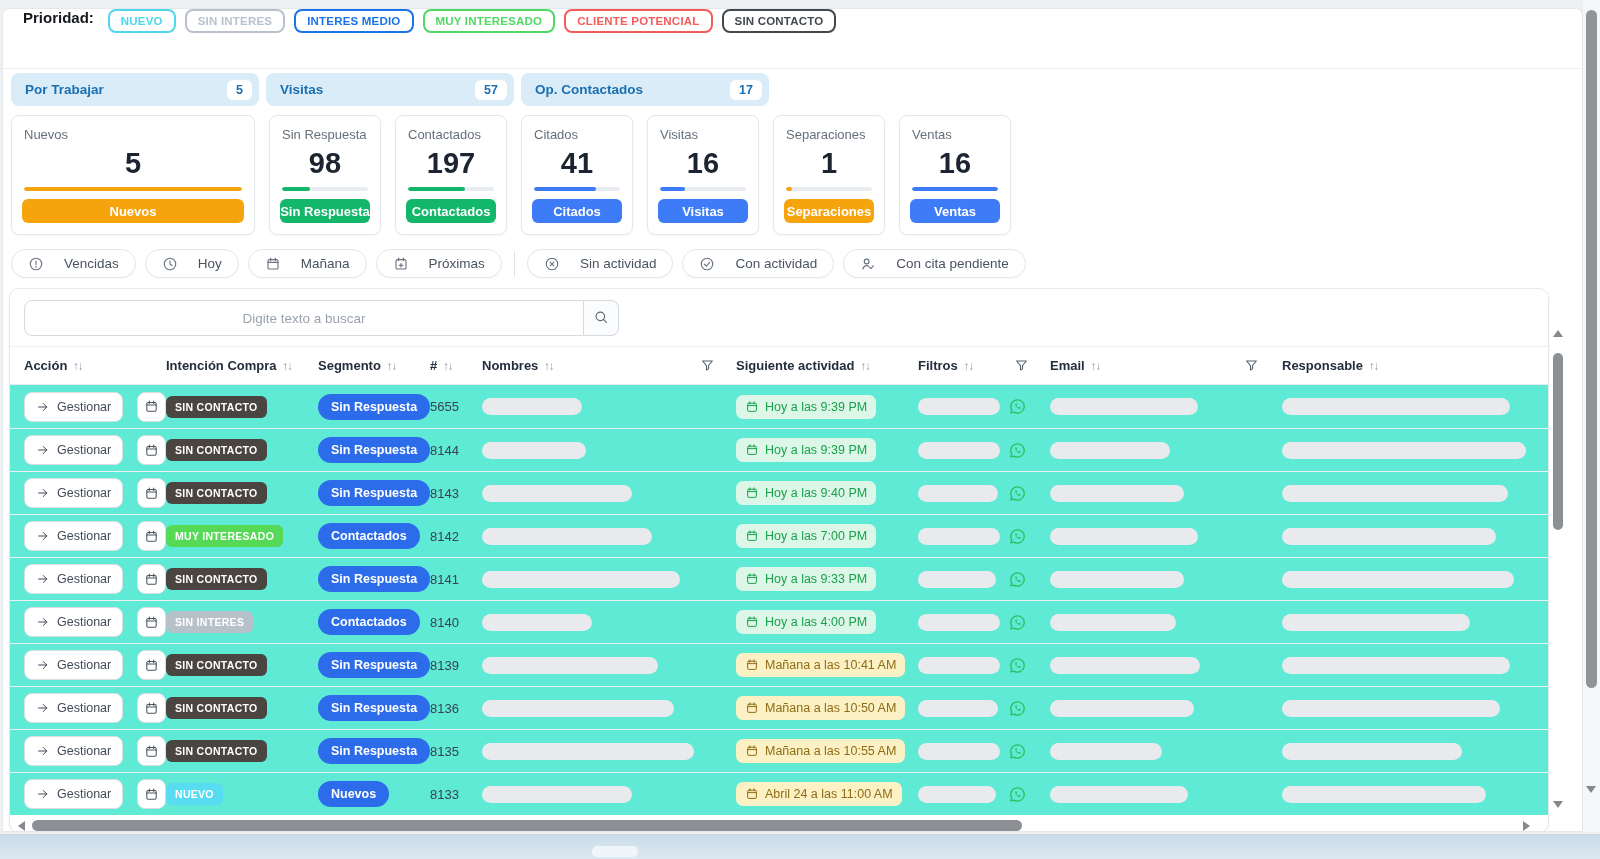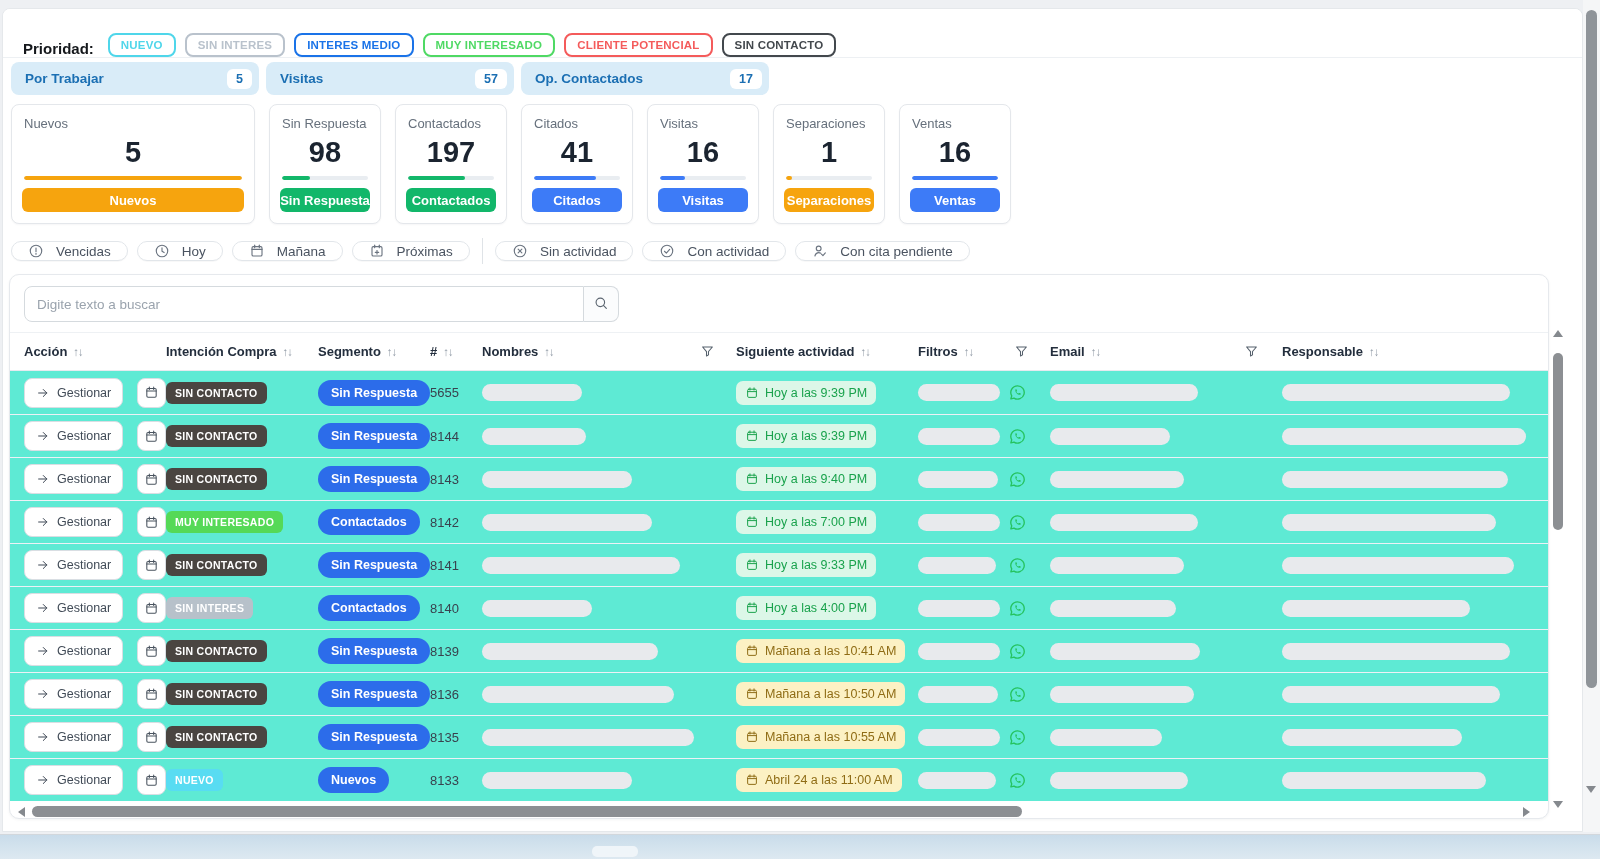--- a/index.html
+++ b/index.html
@@ -5,21 +5,21 @@
   * { margin:0; padding:0; box-sizing:border-box; }
   html,body { width:1600px; height:859px; }
   body { font-family:"Liberation Sans", sans-serif; background:#eef0f3; position:relative; overflow:hidden; }
 
   .stage { position:absolute; inset:0; }
 
   .app { position:absolute; left:2px; top:8px; width:1581px; height:824px;
          background:#fff; border:1px solid #e5e8eb; border-radius:8px 8px 0 0; overflow:hidden; }
 
   
-  .topbar { height:49px; display:flex; align-items:flex-end; gap:10px; padding:0 56px 0 20px;
+  .topbar { height:60px; display:flex; align-items:flex-start; gap:10px; padding:0 56px 0 20px;
             background:#fff; border-bottom:1px solid #edf0f3; }
   .prio-label { font-size:15px; font-weight:700; color:#15181c; margin-right:4px; }
   .prio-badges { display:flex; gap:9px; align-items:center; }
   .prio-badge { display:inline-block; border:2px solid; border-radius:8px; padding:4px 11px;
                 font-size:11.5px; font-weight:700; letter-spacing:.2px; background:#fff; cursor:pointer; }
   .top-actions { margin-left:auto; display:flex; gap:13px; }
   .btn-green { display:inline-flex; align-items:center; gap:9px; background:#14a77c; color:#fff;
                border:none; border-radius:8px; padding:0 16px; height:35px; font-size:13.5px;
                font-weight:600; font-family:inherit; cursor:pointer; }
   .btn-green .bic { width:17px; height:17px; display:inline-flex; }
@@ -40,34 +40,34 @@
   .card-wide { width:244px; }
   .card-title { font-size:13px; color:#66707c; padding:11px 12px 0; }
   .card-value { font-size:29px; font-weight:700; color:#1b2430; text-align:center; margin-top:5px; }
   .card-bar { height:5px; background:#e9edf1; border-radius:3px; margin:7px 12px 0; overflow:hidden; }
   .card-fill { height:100%; border-radius:3px; }
   .card-btn { margin:8px 10px 11px; height:27px; border:none; border-radius:6px; color:#fff;
               font-size:13px; font-weight:700; font-family:inherit; cursor:pointer; }
 
   
   .chips { display:flex; align-items:center; gap:9px; padding:14px 0 0 8px; }
-  .chip { display:inline-flex; align-items:center; gap:12px; height:20px; padding:7px 16px;
+  .chip { display:inline-flex; align-items:center; gap:20px; height:29px; padding:7px 16px;
           background:#fff; border:1px solid #e2e6ea; border-radius:18px; font-family:inherit;
           font-size:13.5px; color:#4a5360; cursor:pointer; box-shadow:0 1px 1px rgba(20,30,40,.03); }
   .chip-ic { width:16px; height:16px; display:inline-flex; color:#6b7480; }
   .chip-ic svg { width:100%; height:100%; }
   .chip-divider { width:1px; height:26px; background:#dfe3e7; margin:0 3px; }
 
   
   .table-card { margin:10px 0 0 6px; width:1540px; height:545px; background:#fff;
                 border:1px solid #e6e9ed; border-radius:10px; box-shadow:0 1px 3px rgba(20,30,40,.05);
                 overflow:hidden; position:relative; }
   .search-row { display:flex; padding:11px 14px 10px; border-bottom:1px solid #eef1f4; }
   .search-input { width:560px; height:36px; border:1px solid #d5dade; border-radius:8px 0 0 8px;
-                  padding:0 12px; font-size:13.5px; font-family:inherit; color:#333; outline:none; }
+                  padding:0 12px; font-size:13.5px; font-family:inherit; color:#333; outline:none;text-align:center; }
   .search-input::placeholder { color:#9aa3ad; }
   .search-btn { width:35px; height:36px; border:1px solid #d5dade; border-left:none;
                 border-radius:0 8px 8px 0; background:#fbfcfd; display:flex; align-items:center;
                 justify-content:center; color:#5b6570; cursor:pointer; }
   .search-btn svg { width:16px; height:16px; }
 
   :root { --cols: 142px 152px 112px 52px 212px 42px 182px 90px 42px 188px 44px minmax(0,1fr); }
   .thead { display:grid; grid-template-columns:var(--cols); align-items:center; height:38px;
            padding:0 14px; border-bottom:1px solid #e6eaef; background:#fff; }
   .th { display:flex; align-items:center; gap:6px; font-size:13px; font-weight:700; color:#232e3d; cursor:pointer; }

